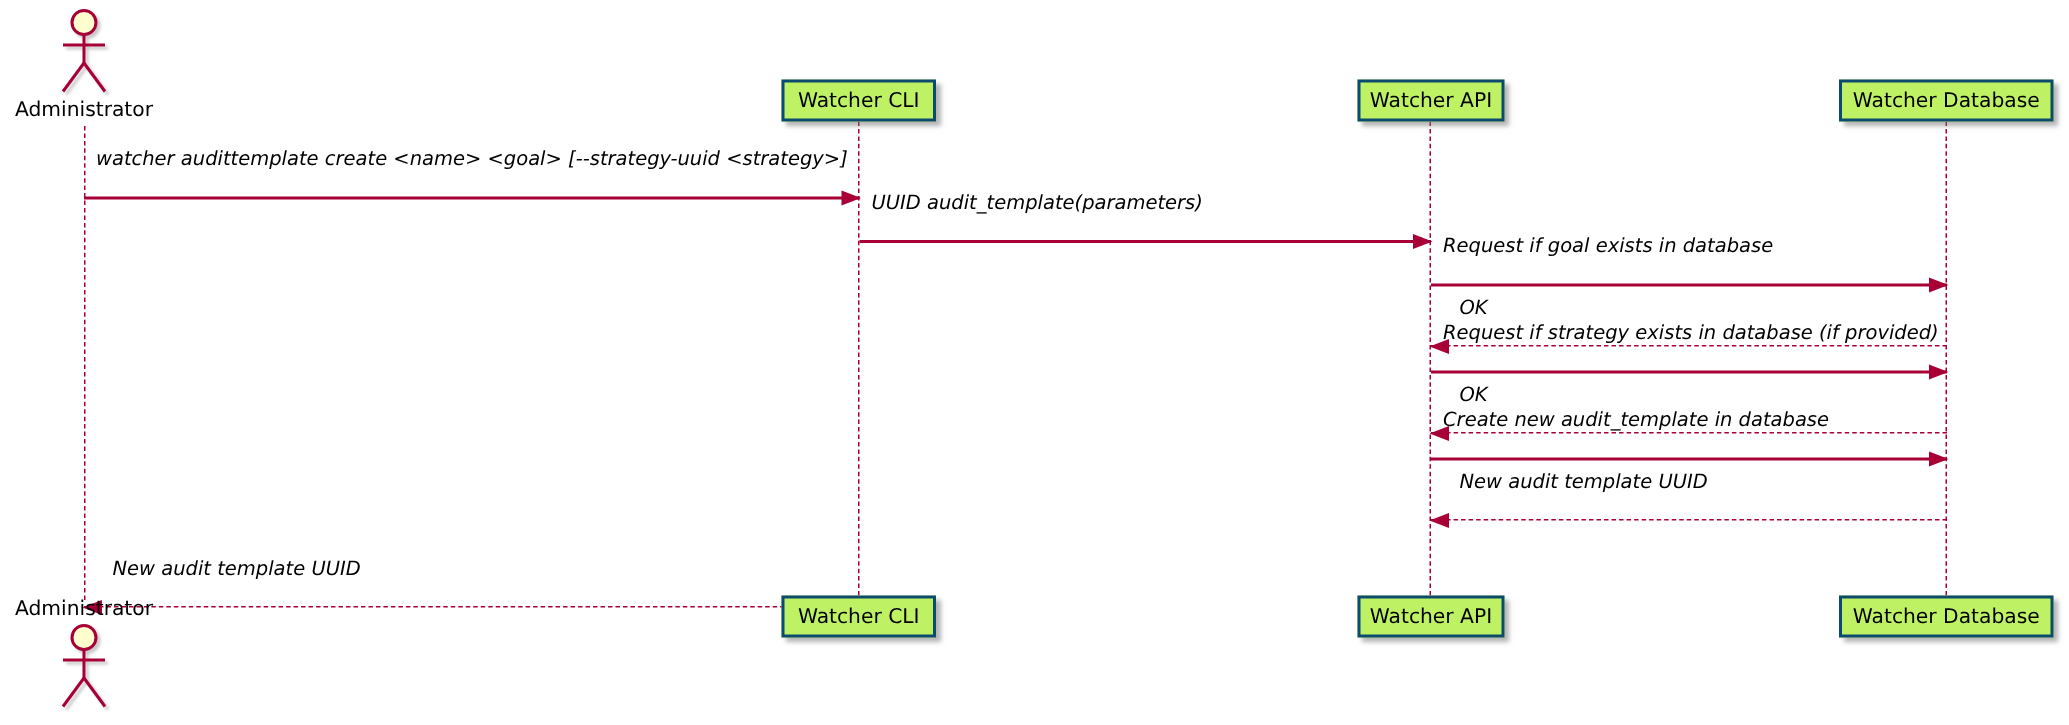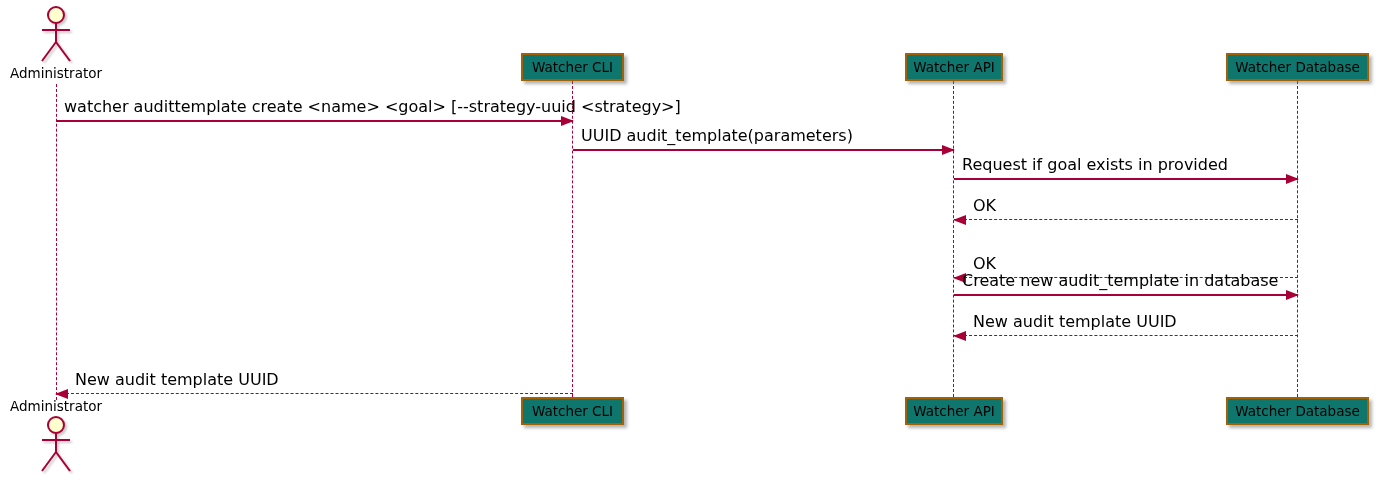--- a/index.html
+++ b/index.html
@@ -5,35 +5,35 @@
   html,body{margin:0;padding:0;background:#ffffff;}
   body{width:1379px;height:483px;overflow:hidden;
        font-family:"DejaVu Sans","Liberation Sans",sans-serif;color:#000;}
   .canvas{position:relative;width:1379px;height:483px;background:#fff;}
 
   
   .lifeline{position:absolute;width:0;border-left:1px dashed #A80036;}
 
   
   .participant{position:absolute;height:28px;box-sizing:border-box;
-    background:#0f766e;border:2px solid #a16207;
+    background:#bef264;border:2px solid #0c4a6e;
     box-shadow:3px 3px 3px rgba(120,120,120,0.55);
     display:flex;align-items:center;justify-content:center;
     font-size:13.5px;white-space:nowrap;}
 
   
   .actor{position:absolute;display:flex;flex-direction:column;align-items:center;}
   .actor svg{filter:drop-shadow(2px 2px 1px #c8c8c8);}
   .actor-label{font-size:13.5px;white-space:nowrap;margin-top:2px;}
   .actor.bottom .actor-label{margin:0 0 1px 0;}
 
   
   .message{position:absolute;height:20px;}
-  .msg-text{font-size:16px;line-height:15px;height:15px;padding:0 4px 6px 8px;
-            white-space:nowrap;}
+  .msg-text{font-size:13px;line-height:15px;height:15px;padding:0 4px 17px 8px;
+            white-space:nowrap;font-style:italic;}
   .msg-text.rtl{padding-left:19px;margin-top:12px;}
   .msg-line{position:relative;height:0;}
   .msg-line.solid{border-top:2px solid #A80036;}
   .msg-line.dashed{border-top:1px dashed #A80036;}
   .head{position:absolute;width:0;height:0;
         border-top:5px solid transparent;border-bottom:5px solid transparent;}
   .msg-line.solid .head{top:-6px;}
   .msg-line.dashed .head{top:-5px;}
   .head.right{right:-1px;border-left:13px solid #A80036;}
   .head.left{left:-1px;border-right:13px solid #A80036;}
@@ -71,33 +71,39 @@
   </div>
 
   <div class="message" style="left:573px;top:128px;width:381px">
     <div class="msg-text">UUID audit_template(parameters)</div>
     <div class="msg-line solid">
         <i class="head right"></i>
       </div>
   </div>
 
   <div class="message" style="left:954px;top:157px;width:344px">
-    <div class="msg-text">Request if goal exists in provided</div>
+    <div class="msg-text">Request if goal exists in database</div>
     <div class="msg-line solid">
         <i class="head right"></i>
       </div>
   </div>
 
   <div class="message" style="left:954px;top:186px;width:344px">
     <div class="msg-text rtl">OK</div>
     <div class="msg-line dashed">
         <i class="head left"></i>
       </div>
   </div>
 
+  <div class="message" style="left:954px;top:215px;width:344px">
+    <div class="msg-text">Request if strategy exists in database (if provided)</div>
+    <div class="msg-line solid">
+        <i class="head right"></i>
+      </div>
+  </div>
 
   <div class="message" style="left:954px;top:244px;width:344px">
     <div class="msg-text rtl">OK</div>
     <div class="msg-line dashed">
         <i class="head left"></i>
       </div>
   </div>
 
   <div class="message" style="left:954px;top:273px;width:344px">
     <div class="msg-text">Create new audit_template in database</div>

